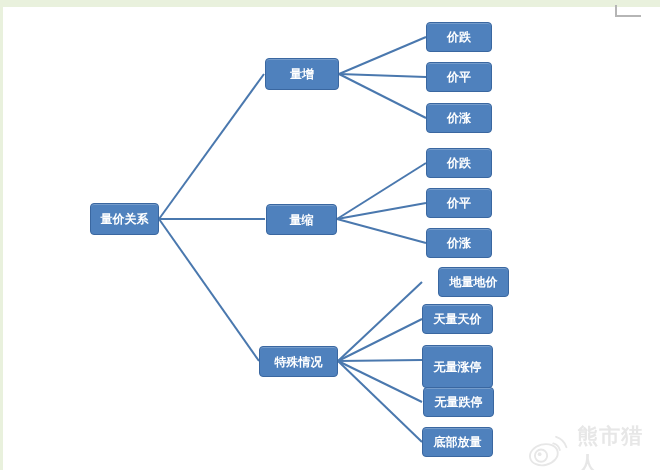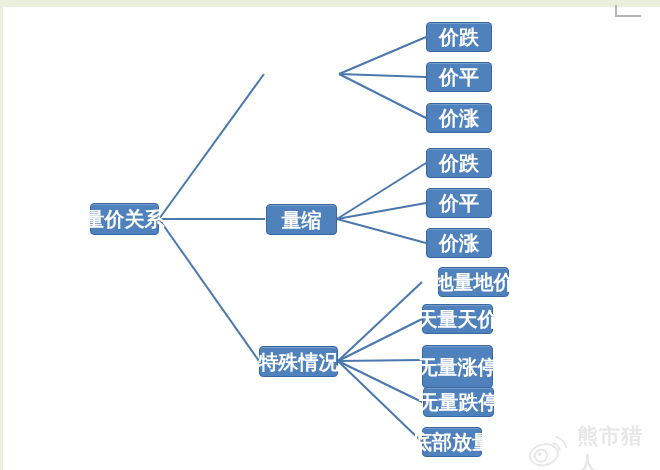--- a/index.html
+++ b/index.html
@@ -44,21 +44,21 @@
     stroke-width: 2;
   }
   .node {
     position: absolute;
     background: var(--node-fill, #4f81bd);
     border: 1px solid var(--node-border, #3a67a0);
     border-radius: 4px;
     box-shadow: inset 0 1px 0 rgba(255,255,255,0.22);
     color: var(--node-text, #ffffff);
     font-weight: bold;
-    font-size: 20px;
+    font-size: 12px;
     line-height: 1;
     display: flex;
     align-items: center;
     justify-content: center;
     white-space: nowrap;
     cursor: default;
   }
   .watermark {
     position: absolute;
     left: 526px; top: 422px;
@@ -100,36 +100,37 @@
 
     <line class="connector" x1="338" y1="361" x2="422" y2="282"></line>
     <line class="connector" x1="338" y1="361" x2="422" y2="319"></line>
     <line class="connector" x1="338" y1="361" x2="422" y2="360"></line>
     <line class="connector" x1="338" y1="361" x2="422" y2="402"></line>
     <line class="connector" x1="338" y1="361" x2="422" y2="442"></line>
   </svg>
 
   <div class="node" style="left:90px; top:203px; width:69px; height:32px;text-align:center;">量价关系</div>
 
+  <div class="node" style="left:265px; top:58px; width:74px; height:32px;">量增</div>
   <div class="node" style="left:266px; top:204px; width:71px; height:31px;">量缩</div>
   <div class="node" style="left:259px; top:346px; width:79px; height:31px;">特殊情况</div>
 
   <div class="node" style="left:426px; top:22px; width:66px; height:30px;">价跌</div>
   <div class="node" style="left:426px; top:62px; width:66px; height:30px;">价平</div>
   <div class="node" style="left:426px; top:103px; width:66px; height:30px;">价涨</div>
 
   <div class="node" style="left:426px; top:148px; width:66px; height:30px;">价跌</div>
   <div class="node" style="left:426px; top:188px; width:66px; height:30px;">价平</div>
   <div class="node" style="left:426px; top:228px; width:66px; height:30px;">价涨</div>
 
   <div class="node" style="left:422px; top:267px; width:71px; height:30px;margin-left:16px;">地量地价</div>
   <div class="node" style="left:422px; top:304px; width:71px; height:30px;">天量天价</div>
   <div class="node" style="left:422px; top:345px; width:71px; height:43px;">无量涨停</div>
   <div class="node" style="left:423px; top:387px; width:71px; height:30px;">无量跌停</div>
-  <div class="node" style="left:422px; top:427px; width:60px; height:30px;">底部放量</div>
+  <div class="node" style="left:422px; top:427px; width:71px; height:30px;">底部放量</div>
 
   <div class="watermark">
     <svg class="logo" viewBox="0 0 46 40" fill="none">
       <ellipse cx="19" cy="25" rx="15" ry="11" transform="rotate(-14 19 25)" stroke="var(--watermark, #e7e7e7)" stroke-width="2"></ellipse>
       <circle cx="16" cy="26" r="6.5" stroke="var(--watermark, #e7e7e7)" stroke-width="2"></circle>
       <circle cx="14.5" cy="24.5" r="2" fill="var(--watermark, #e7e7e7)"></circle>
       <path d="M29 13 a10 10 0 0 1 7 7" stroke="var(--watermark, #e7e7e7)" stroke-width="2" stroke-linecap="round"></path>
       <path d="M32 6 a17 17 0 0 1 11 11" stroke="var(--watermark, #e7e7e7)" stroke-width="2" stroke-linecap="round"></path>
     </svg>
     <span class="wm-text">熊市猎人</span>

